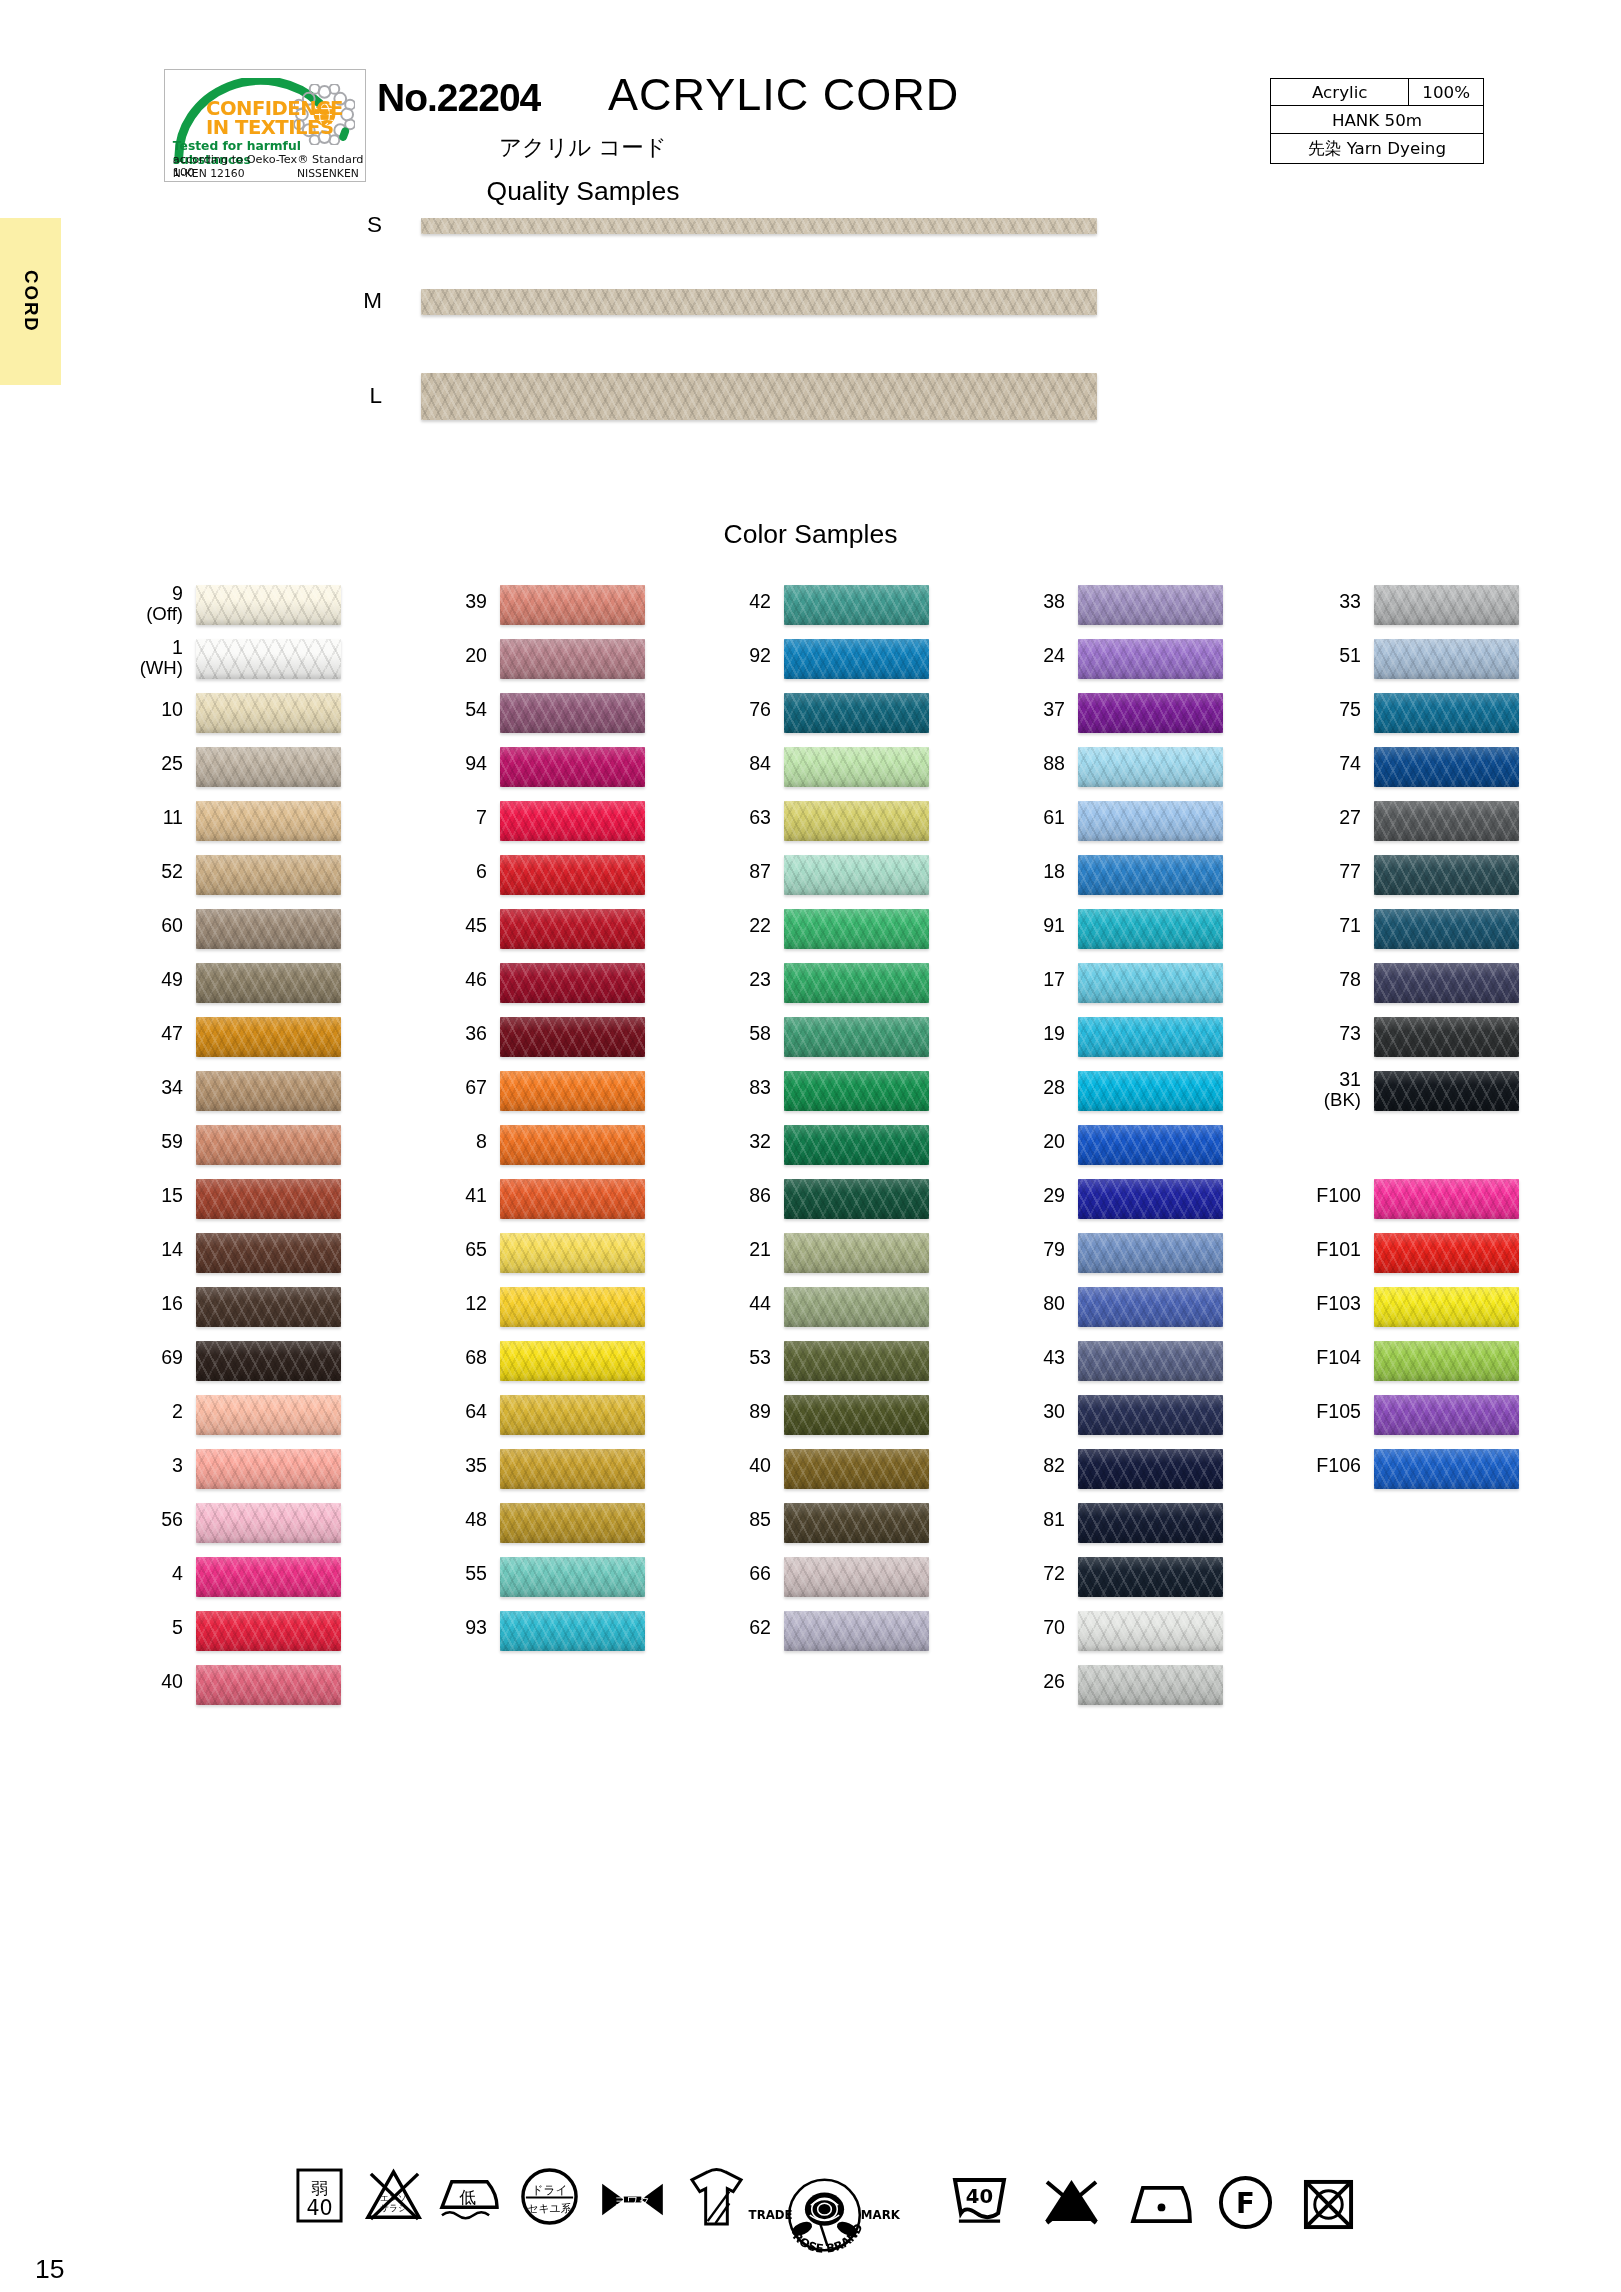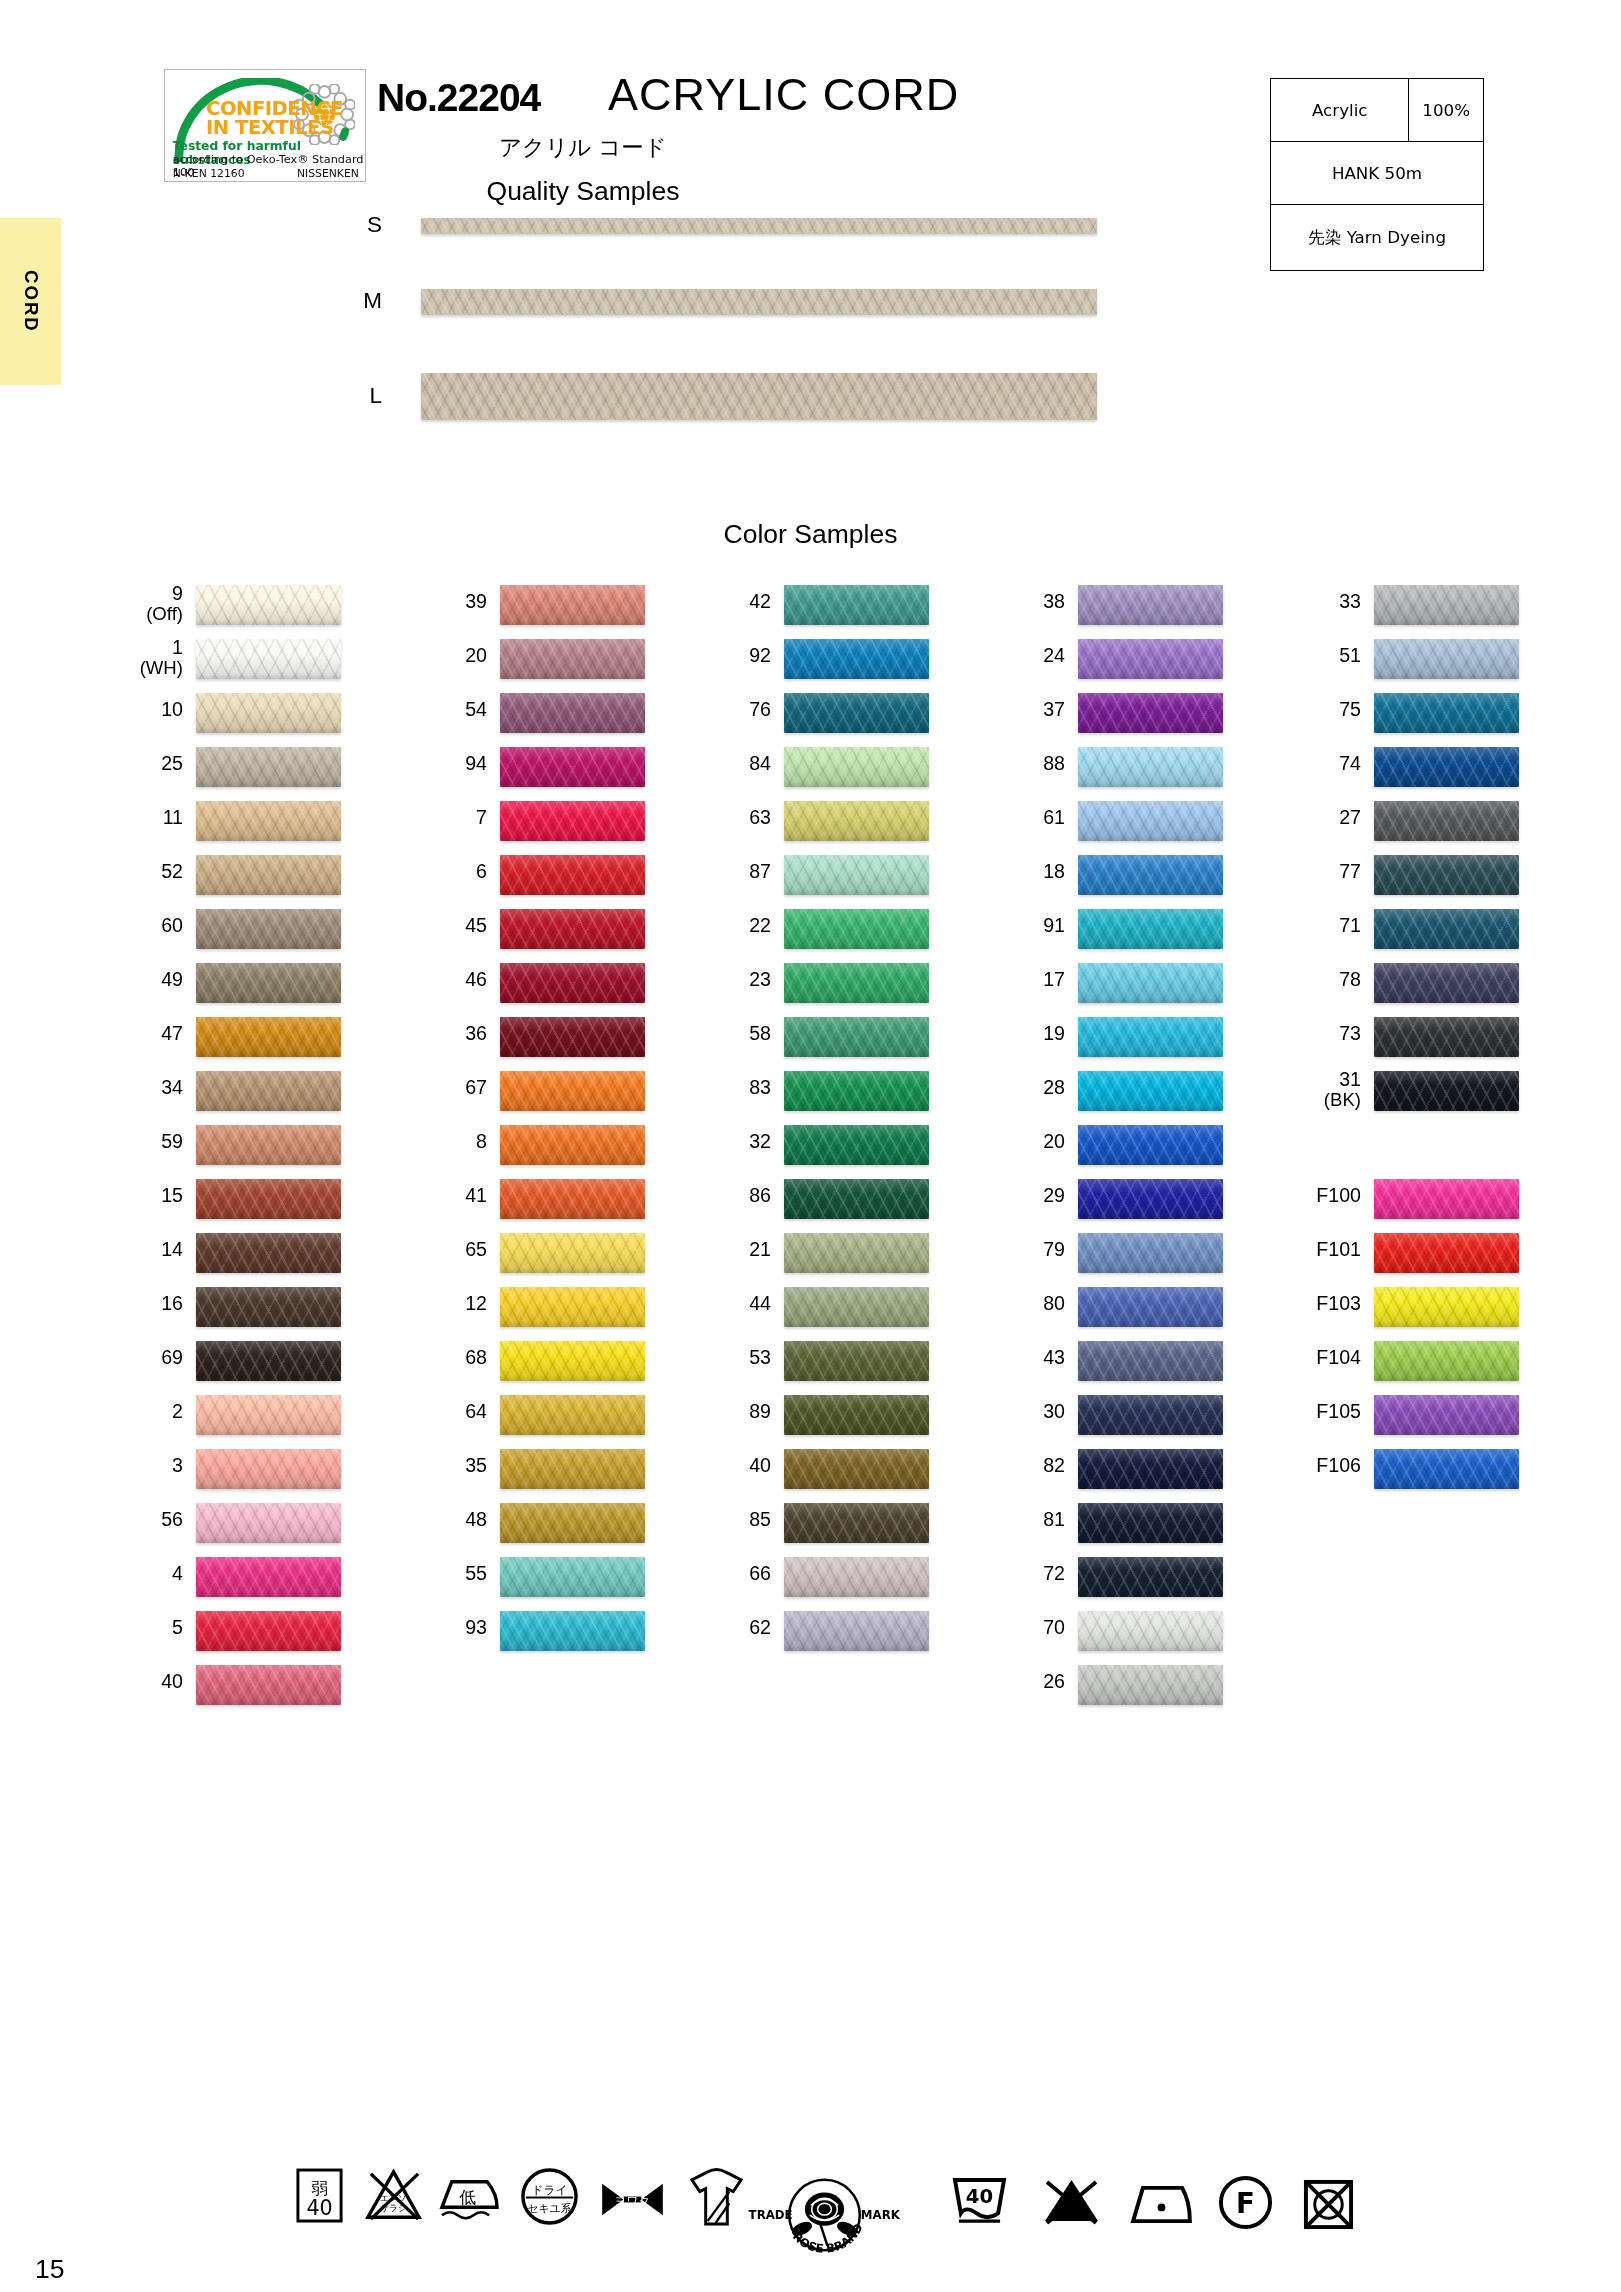--- a/index.html
+++ b/index.html
@@ -90,21 +90,21 @@
   #spec-table {
     position: absolute; left: 1270px; top: 78px;
     width: 214px;
     border: 1.5px solid #000;
     border-collapse: collapse;
     font-size: 16.7px;
   }
   #spec-table td {
     border: 1px solid #000;
     text-align: center;
-    padding: 21px 2px;
+    padding: 3px 2px;
     height: 27.4px;
     font-family: "DejaVu Sans", sans-serif;
   }
 
   
   #quality { position: absolute; left: 0; top: 218px; width: 1621px; height: 255px; }
   .q-row { position: absolute; }
   .q-label {
     position: absolute; width: 39px; text-align: right;
     font-size: 22.5px;

